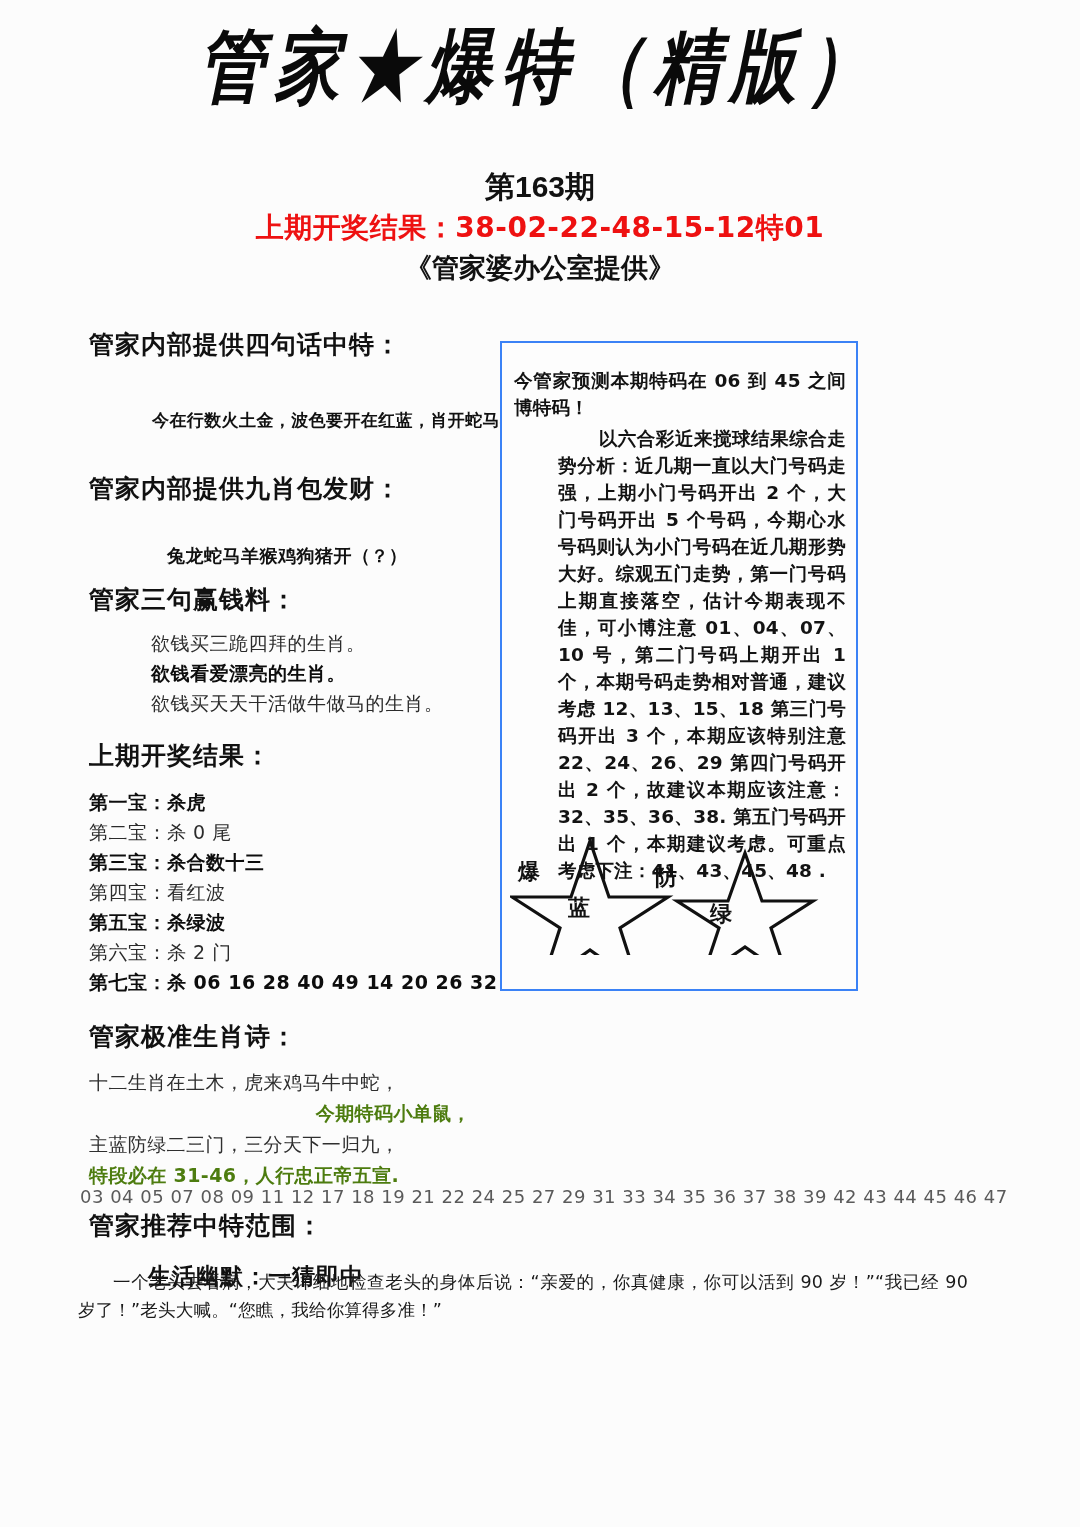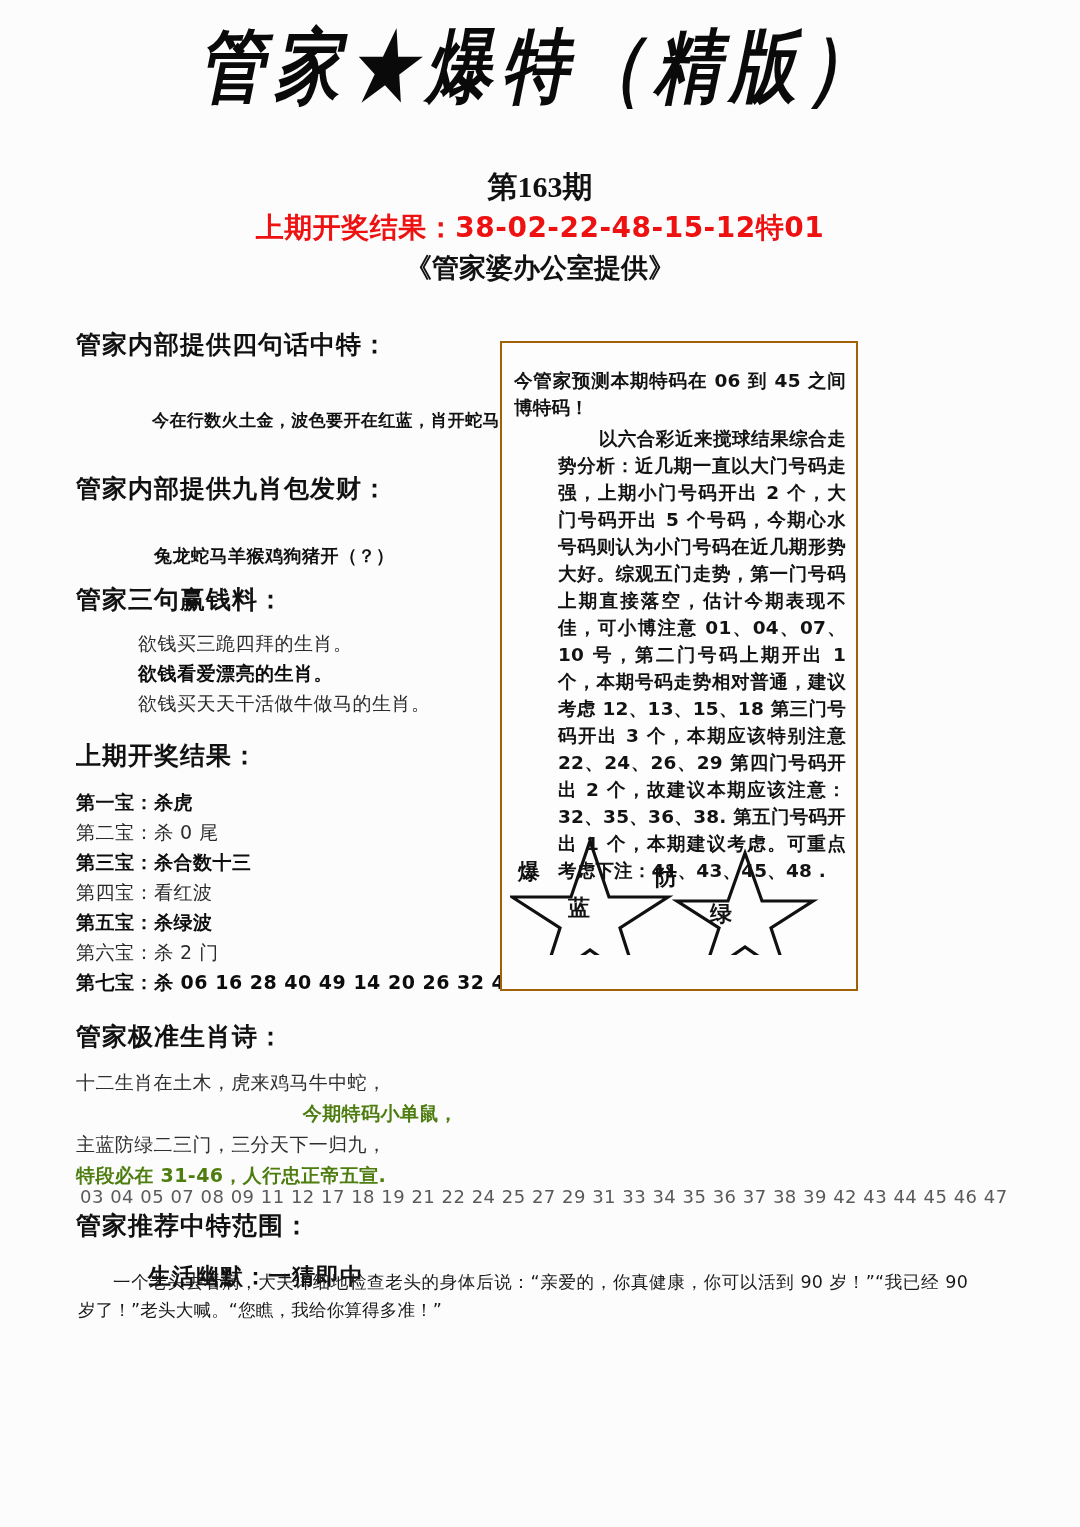--- a/index.html
+++ b/index.html
@@ -31,38 +31,38 @@
     line-height:1;
     transform:scaleY(1.22);
     transform-origin:center top;
     white-space:nowrap;
   }
 
   
   .headinfo{text-align:center;margin-top:38px;}
   .issue{
     font-size:30px;font-weight:bold;color:#111;
-    font-family:Liberation Serif, serif;
+    font-family:Liberation Sans, sans-serif;
     line-height:1.25;
   }
   .lastresult{
     font-size:28px;font-weight:bold;color:#ee1111;
     line-height:1.35;margin-top:3px;
     letter-spacing:0.5px;
   }
   .provider{
     font-size:27px;font-weight:bold;color:#111;
     line-height:1.35;margin-top:4px;
   }
 
   
   .content{position:relative;margin-top:42px;}
 
   .left-col{
-    position:absolute;left:76px;top:0;width:400px;
+    position:absolute;left:89px;top:0;width:400px;
   }
 
   h2.sect{
     font-size:25px;font-weight:bold;margin:0 0 0 0;
     letter-spacing:1px;line-height:1.3;
     font-family:"DejaVu Sans","Liberation Sans",sans-serif;
   }
   .poemline{
     font-size:17px;font-weight:bold;letter-spacing:0.4px;
     white-space:nowrap;
@@ -75,21 +75,21 @@
 
   .zodiac-poem div{font-size:19px;line-height:1.62;letter-spacing:0.4px;}
   .zp-b{font-weight:bold;color:#4d7c0f;}
   .zp-n{font-weight:normal;color:#2f2f2f;}
 
   
   .analysis-box{
     position:absolute;
     left:500px;top:12px;
     width:358px;height:650px;
-    border:2px solid #a16207;
+    border:2px solid #3b82f6;
     box-sizing:border-box;
     background:#fdfdfd;
     overflow:hidden;
   }
   .analysis-inner{padding:24px 10px 0 12px;}
   .an-p{
     font-size:18.5px;line-height:1.46;
     text-align:justify;letter-spacing:0.2px;
     font-weight:bold;color:#131313;
     margin:0;

